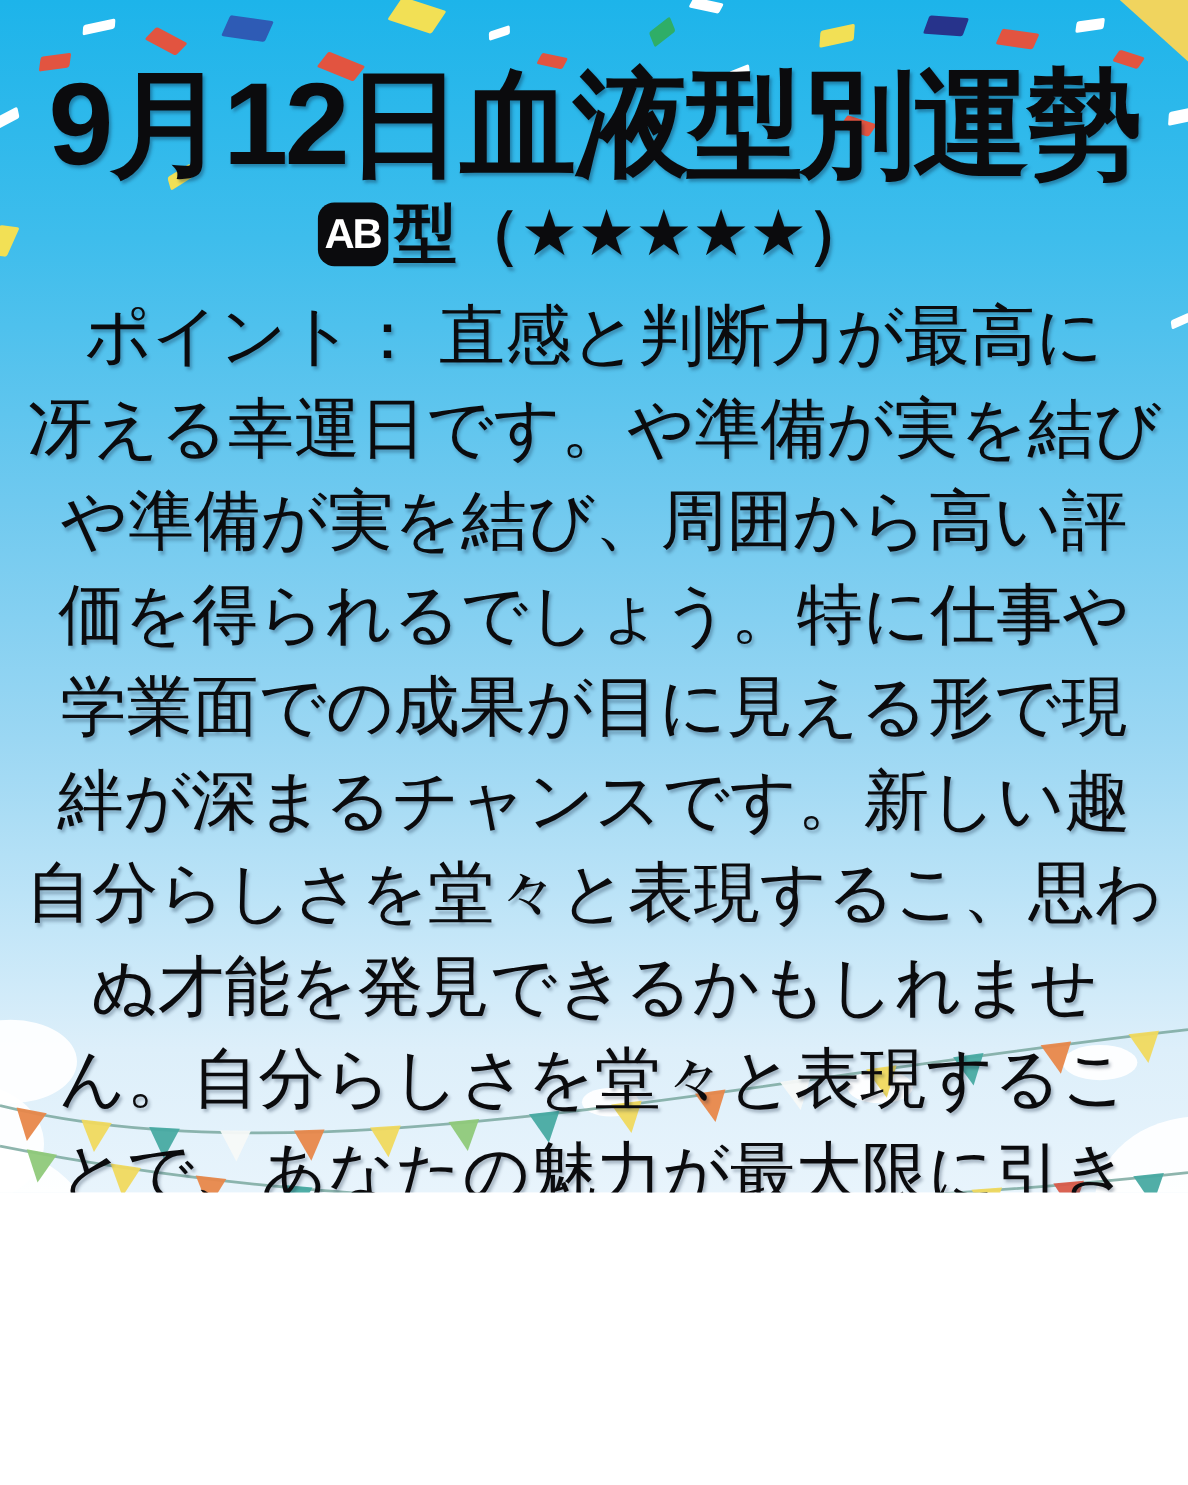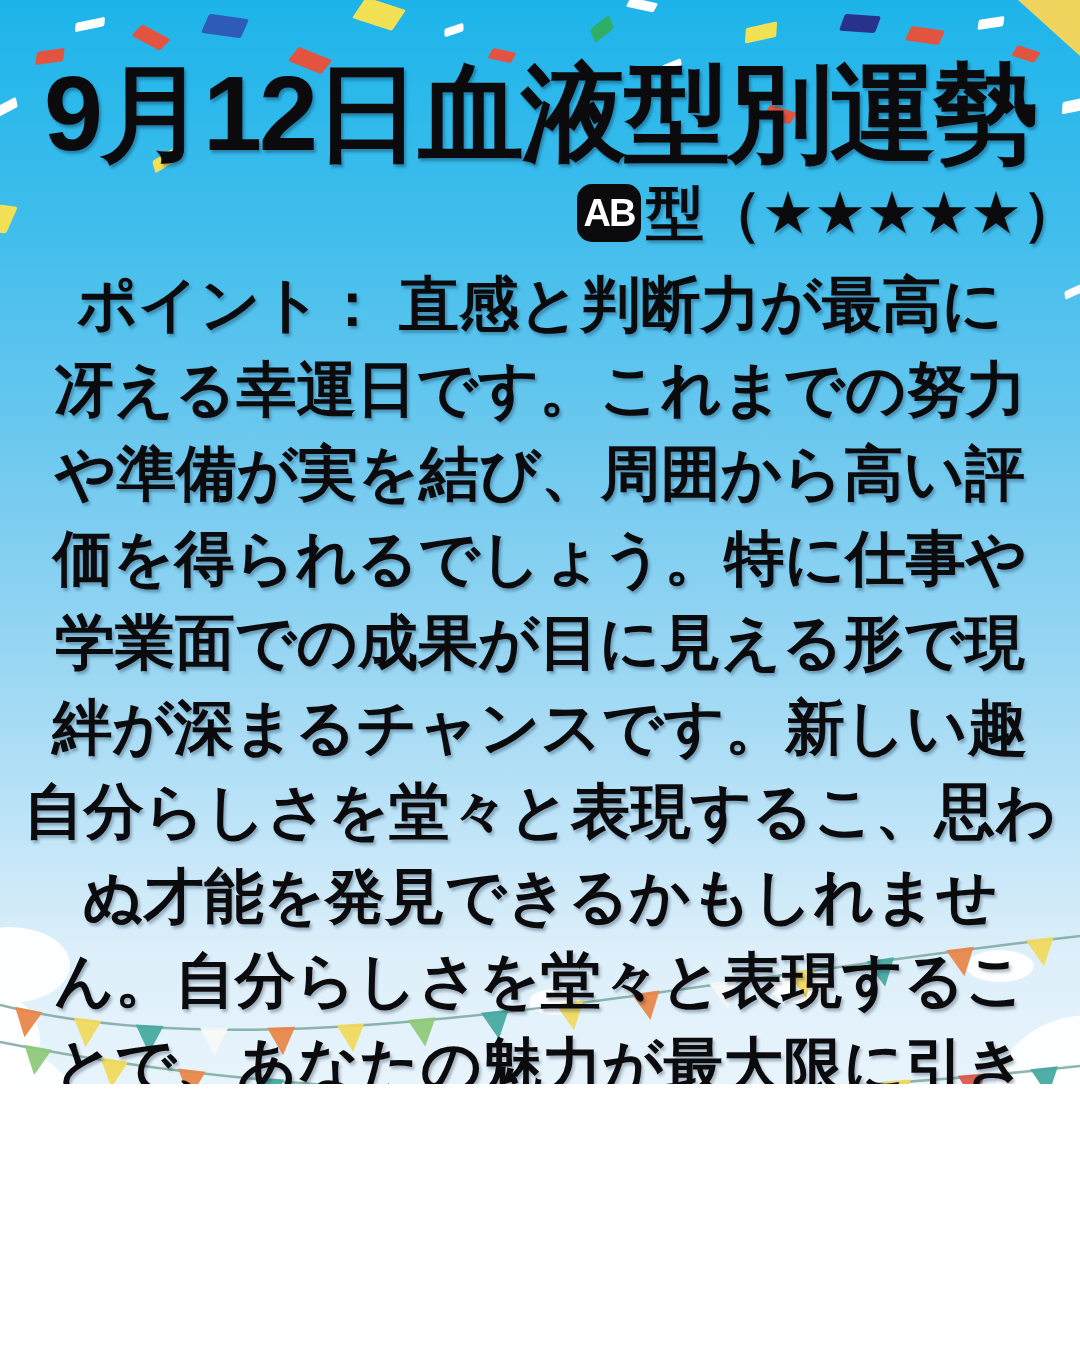--- a/index.html
+++ b/index.html
@@ -16,31 +16,31 @@
   .text-stack{
     position:absolute;inset:0;z-index:3;text-align:center;color:#0b0b0d;
     padding-top:50px;
   }
   .title{
     margin:0;font-size:106px;font-weight:900;line-height:1.2;letter-spacing:-3px;
     text-shadow:2px 3px 3px rgba(10,30,55,.35);
   }
   .subtitle{
     margin-top:0px;font-size:58px;font-weight:900;line-height:72px;
-    display:flex;align-items:center;justify-content:flex-end;
+    display:flex;align-items:center;justify-content:center;
     text-shadow:2px 3px 3px rgba(10,30,55,.3);
   }
   .blood-badge{
     display:inline-flex;align-items:center;justify-content:center;
     width:64px;height:58px;border-radius:15px;background:#0b0b0d;color:#ffffff;
     font-size:38px;font-weight:900;letter-spacing:-2px;margin-right:5px;
     text-shadow:none;flex:0 0 auto;
   }
   .fortune{
-    margin-top:14px;font-size:60px;font-weight:700;
+    margin-top:14px;font-size:60px;font-weight:400;
     text-shadow:2px 3px 3px rgba(10,30,55,.3);
   }
   .fortune-line{line-height:84.5px;white-space:nowrap;}
 </style>
 </head>
 <body>
 
 <div class="canvas">
 
   <svg class="scene" id="scene" width="1080" height="1350" viewBox="0 0 1080 1350">
@@ -127,21 +127,21 @@
     </div>
 
   <div class="text-stack">
     <h1 class="title">9月12日血液型別運勢</h1>
     <div class="subtitle">
       <span class="blood-badge">AB</span>
       <span>型（★★★★★）</span>
     </div>
     <div class="fortune" id="fortune">
         <div class="fortune-line">ポイント： 直感と判断力が最高に</div>
-        <div class="fortune-line">冴える幸運日です。これまでの努力</div>
+        <div class="fortune-line">冴える幸運日です。や準備が実を結び</div>
         <div class="fortune-line">や準備が実を結び、周囲から高い評</div>
         <div class="fortune-line">価を得られるでしょう。特に仕事や</div>
         <div class="fortune-line">学業面での成果が目に見える形で現</div>
         <div class="fortune-line">絆が深まるチャンスです。新しい趣</div>
         <div class="fortune-line">自分らしさを堂々と表現するこ、思わ</div>
         <div class="fortune-line">ぬ才能を発見できるかもしれませ</div>
         <div class="fortune-line">ん。自分らしさを堂々と表現するこ</div>
         <div class="fortune-line">とで、あなたの魅力が最大限に引き</div>
       </div>
   </div>

